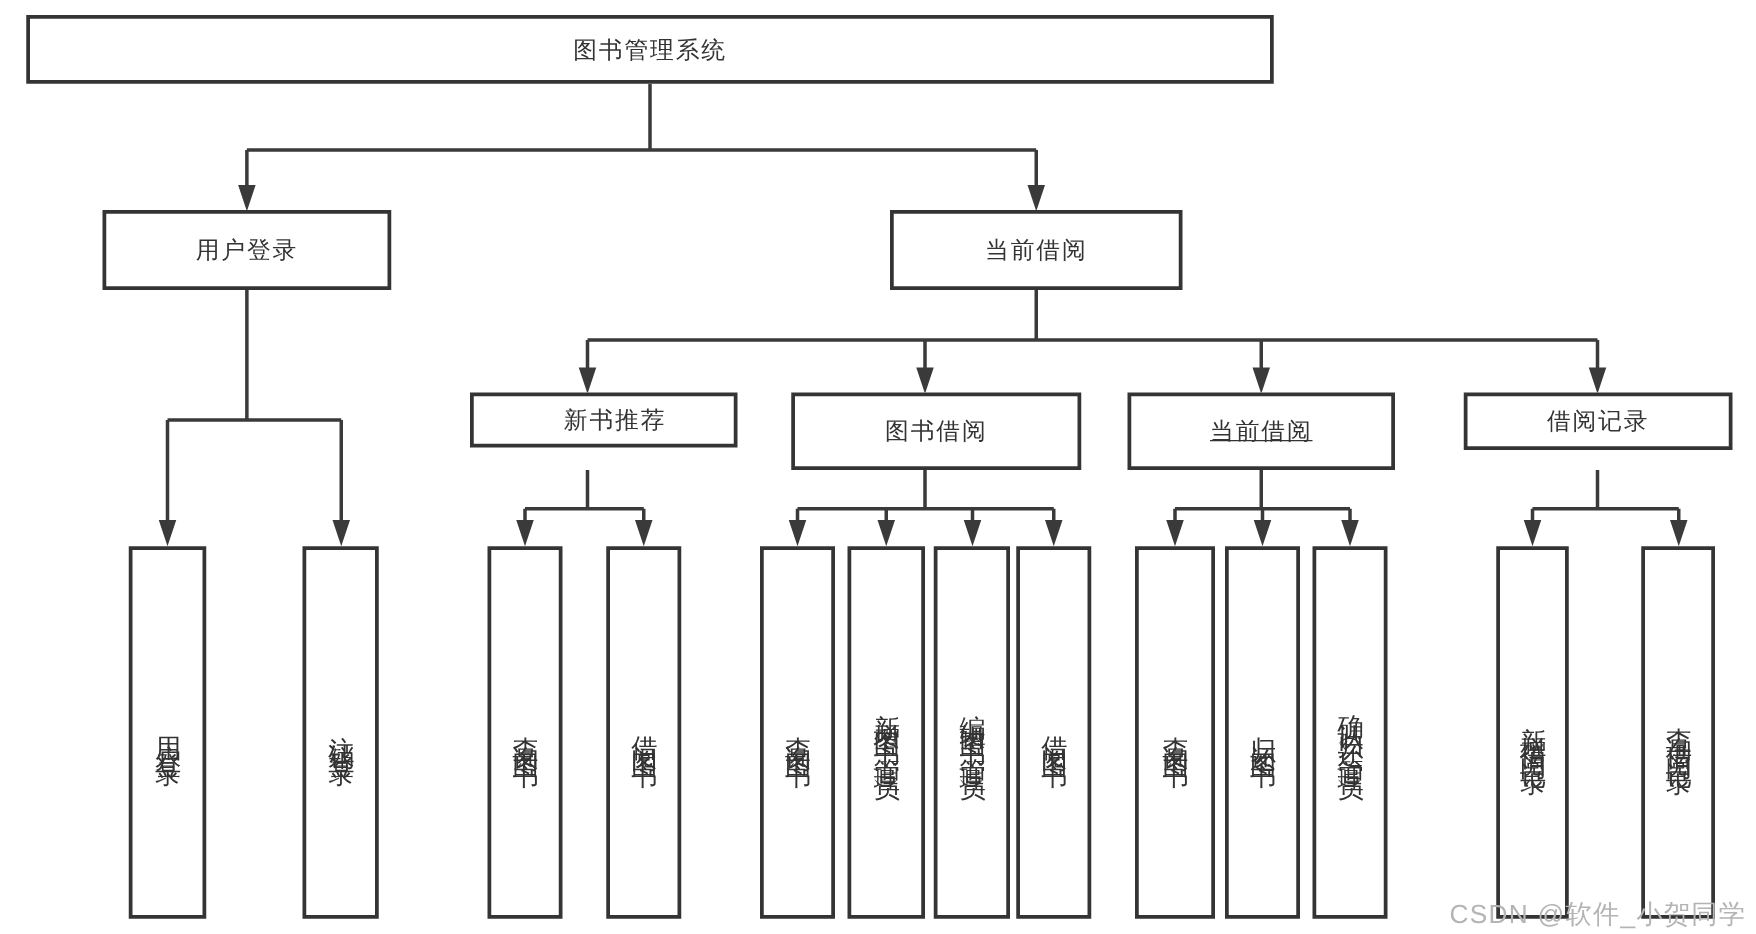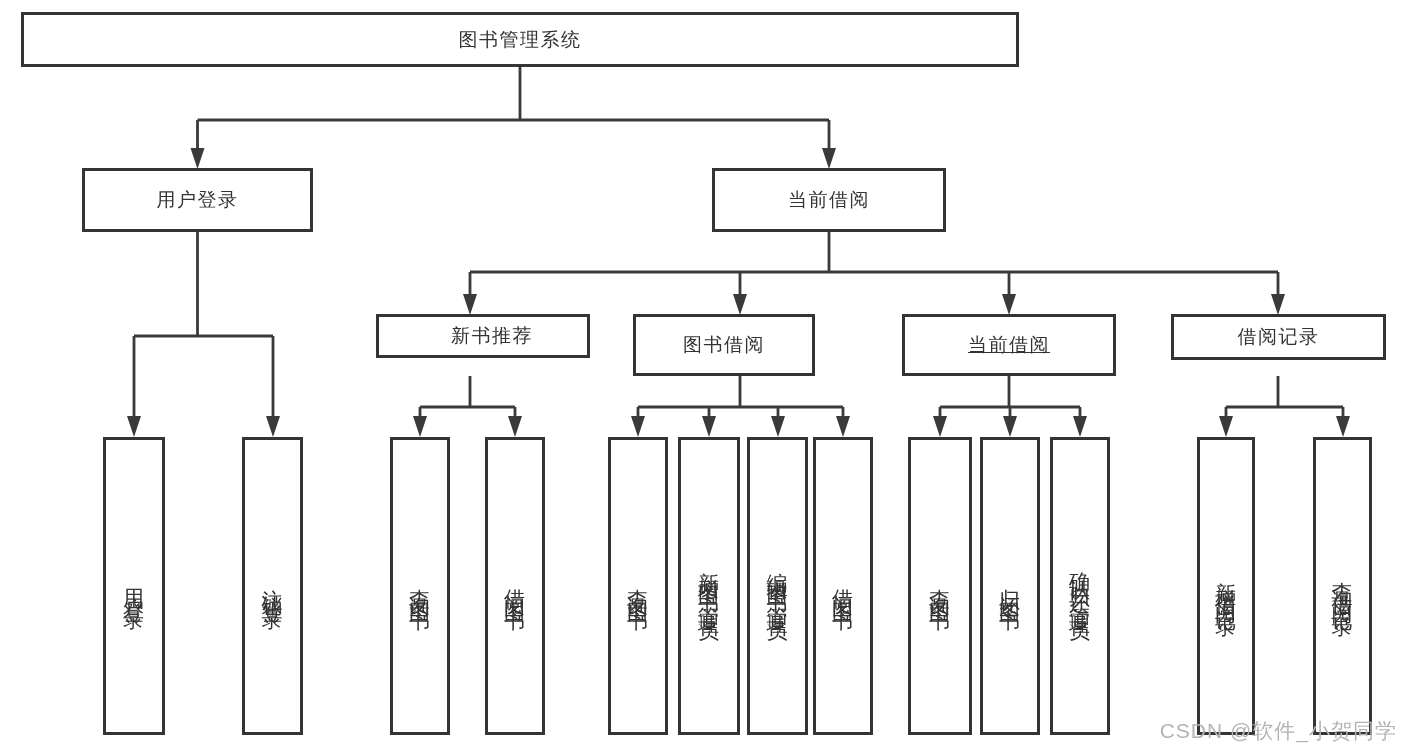--- a/index.html
+++ b/index.html
@@ -72,21 +72,21 @@
       <polygon points="1336,416 1350,416 1343,437"></polygon>
     </g>
   </svg>
 
   <div class="node hnode" style="left:21px; top:12px; width:998px; height:55px;">图书管理系统</div>
 
   <div class="node hnode" style="left:82px; top:168px; width:231px; height:64px;">用户登录</div>
   <div class="node hnode" style="left:712px; top:168px; width:234px; height:64px;">当前借阅</div>
 
   <div class="node hnode" style="left:376px; top:314px; width:214px; height:44px;padding-left:18px;">新书推荐</div>
-  <div class="node hnode" style="left:633px; top:314px; width:182px; height:62px;">图书借阅</div>
+  <div class="node hnode" style="left:633px; top:314px; width:232px; height:62px;">图书借阅</div>
   <div class="node hnode" style="left:902px; top:314px; width:214px; height:62px;text-decoration:underline;">当前借阅</div>
   <div class="node hnode" style="left:1171px; top:314px; width:215px; height:46px;">借阅记录</div>
 
   <div class="node vnode" style="left:103px; top:437px; width:62px; height:298px;">
     <span class="vtext">用户登录</span>
   </div>
   <div class="node vnode" style="left:242px; top:437px; width:61px; height:298px;">
     <span class="vtext">注销登录</span>
   </div>
 

